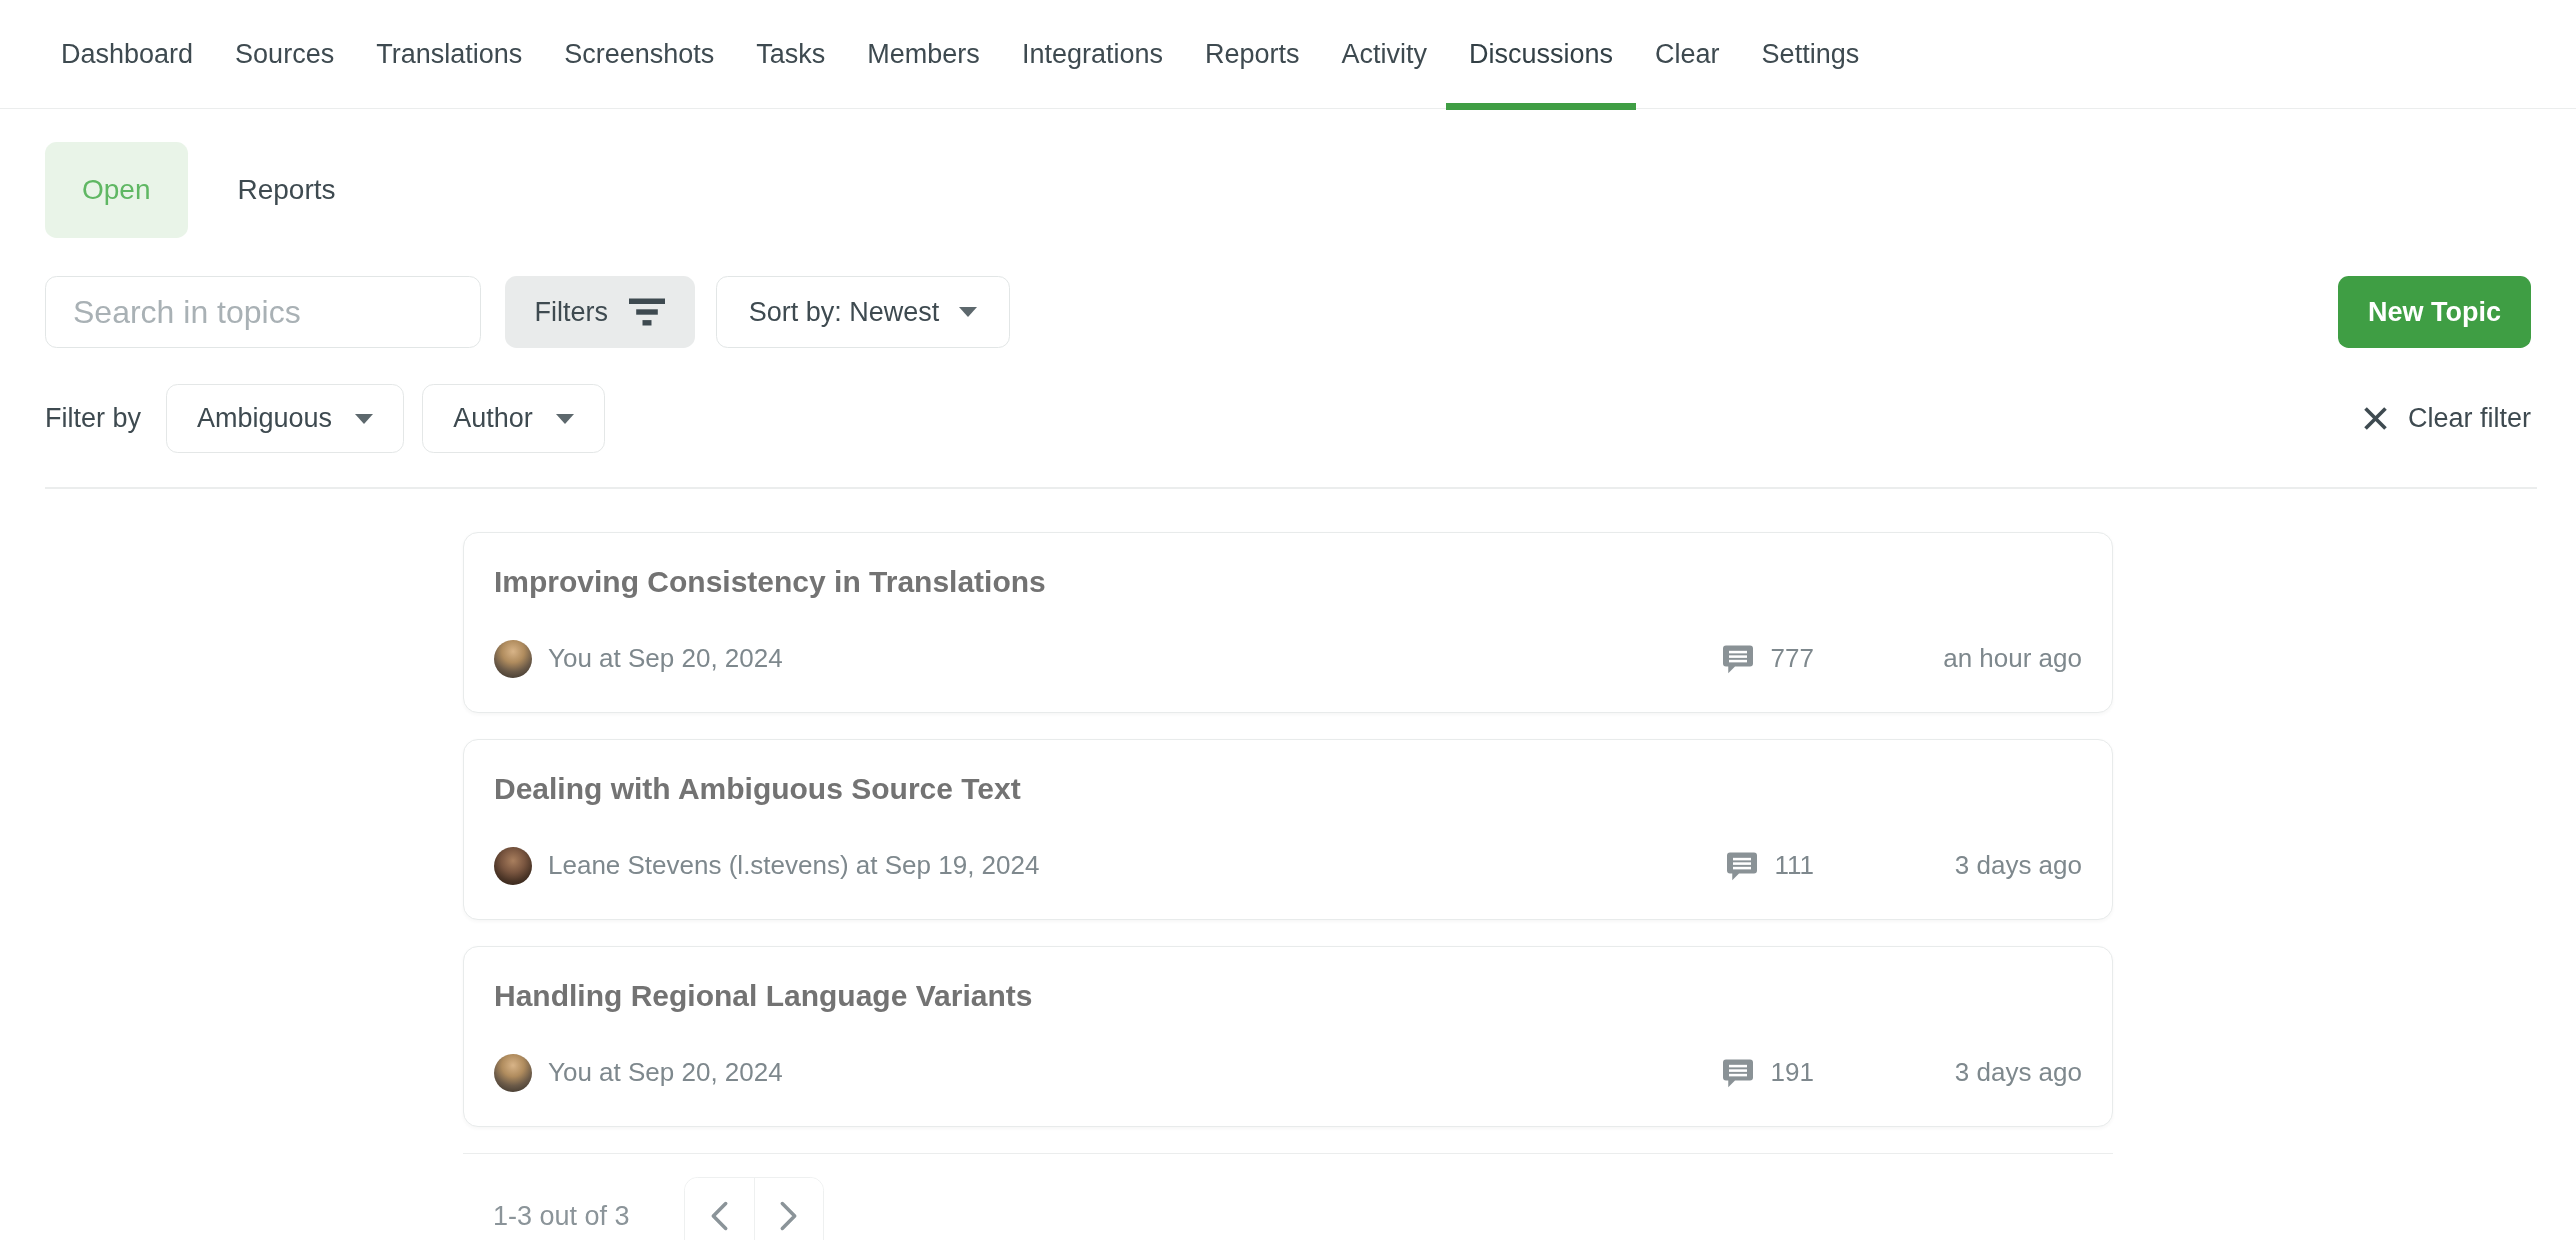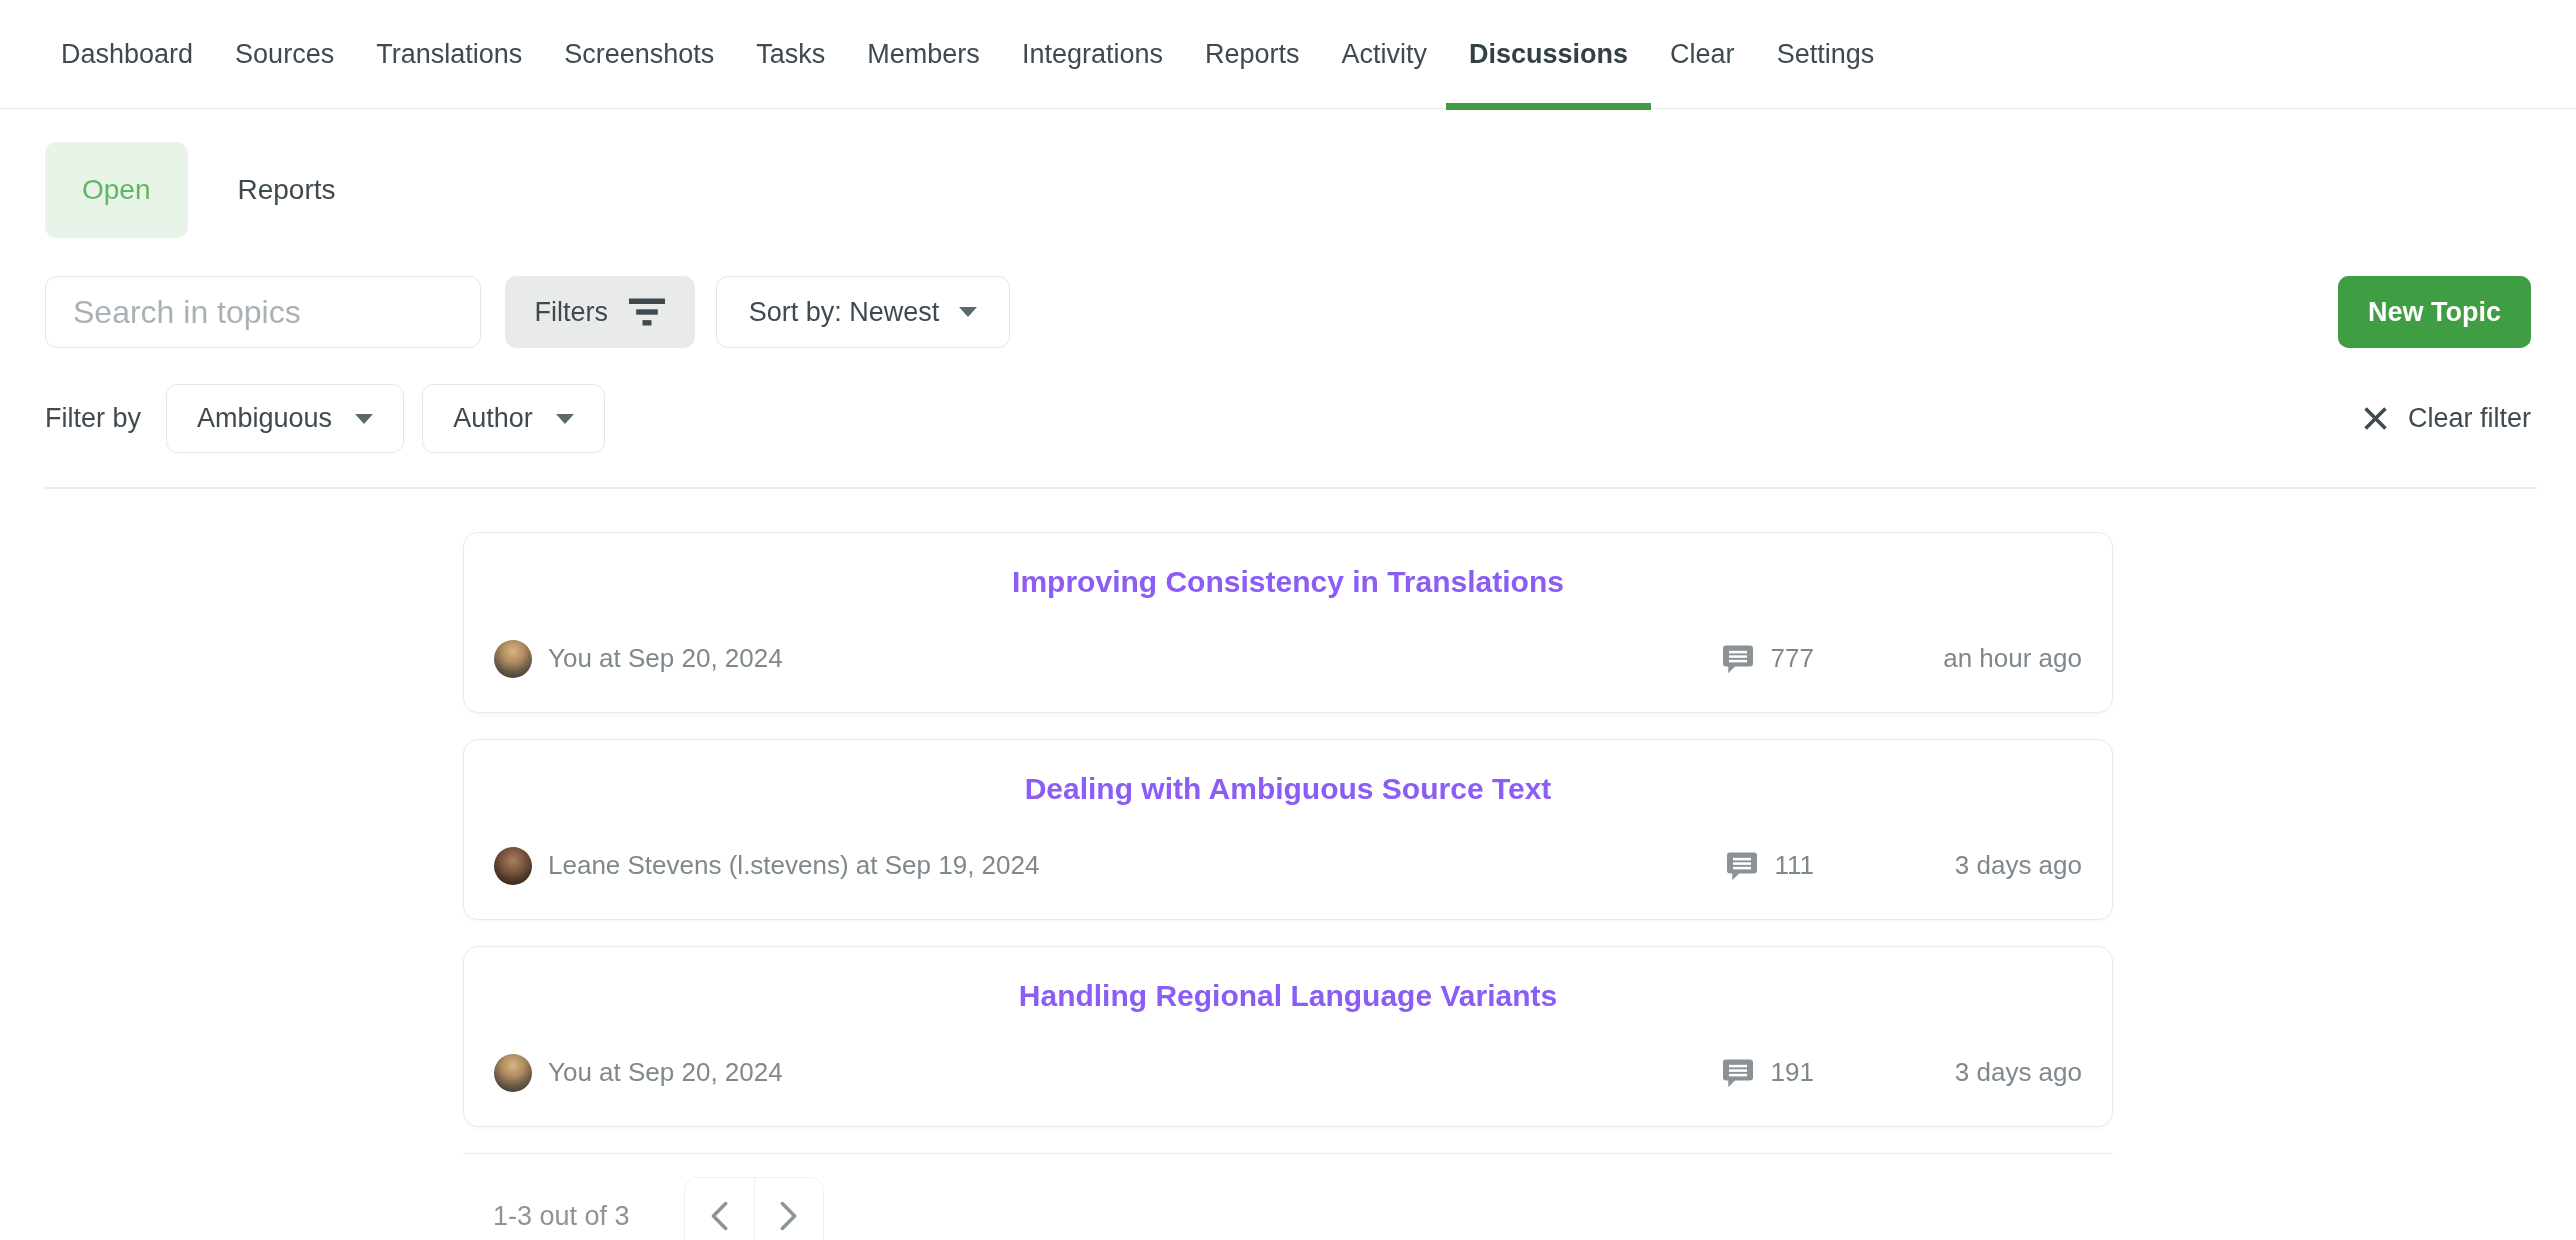--- a/index.html
+++ b/index.html
@@ -24,21 +24,21 @@
     display:flex;align-items:center;
     height:109px;padding:0 61px;gap:42px;
     border-bottom:1.8px solid var(--light-border);
     font-size:27px;
   }
   .nav-item{
     position:relative;height:100%;
     display:flex;align-items:center;
     cursor:pointer;white-space:nowrap;color:var(--nav-text);
   }
-  .nav-item.active{font-weight:700;color:#334046;align-items:center;}
+  .nav-item.active{font-weight:400;color:#334046;align-items:center;}
   .nav-item.active::after{
     content:"";position:absolute;left:-23px;right:-23px;bottom:-1.8px;
     height:7.2px;background:var(--green);
   }
 
   
   .tabs{display:flex;align-items:center;margin:33px 0 0 45px;font-size:28px;}
   .tab-open{
     background:#e9f4e8;color:#5fb763;
     height:96px;padding:0 37px;border-radius:11.6px;
@@ -85,21 +85,21 @@
 
   .divider{height:1.8px;background:var(--light-border);margin:34px 39px 0 45px;}
 
   
   .list{width:1650px;margin:43px auto 0;}
   .card{
     background:#fff;border:1.8px solid var(--card-border);border-radius:15px;
     padding:32px 30px 34px;margin-bottom:26px;
     box-shadow:0 1.8px 3.6px rgba(40,50,60,0.04);
   }
-  .card-title{font-size:30px;font-weight:600;color:#8b5cf6;cursor:pointer;text-align:center;}
+  .card-title{font-size:30px;font-weight:600;color:#737373;cursor:pointer;}
   .card-meta{display:flex;align-items:center;margin-top:41px;}
   .avatar{width:38px;height:38px;border-radius:50%;flex:none;}
   .avatar-you{
     background:radial-gradient(circle at 50% 30%,#d8b488 0%,#b08c5e 34%,#6b5a48 62%,#2e2a25 100%);
   }
   .avatar-lstevens{
     background:radial-gradient(circle at 50% 36%,#a97f5e 0%,#7a5640 38%,#4a3426 66%,#241a13 100%);
   }
   .meta-author{margin-left:16px;font-size:26px;color:var(--gray-text);}
   .meta-right{margin-left:auto;display:flex;align-items:center;}

